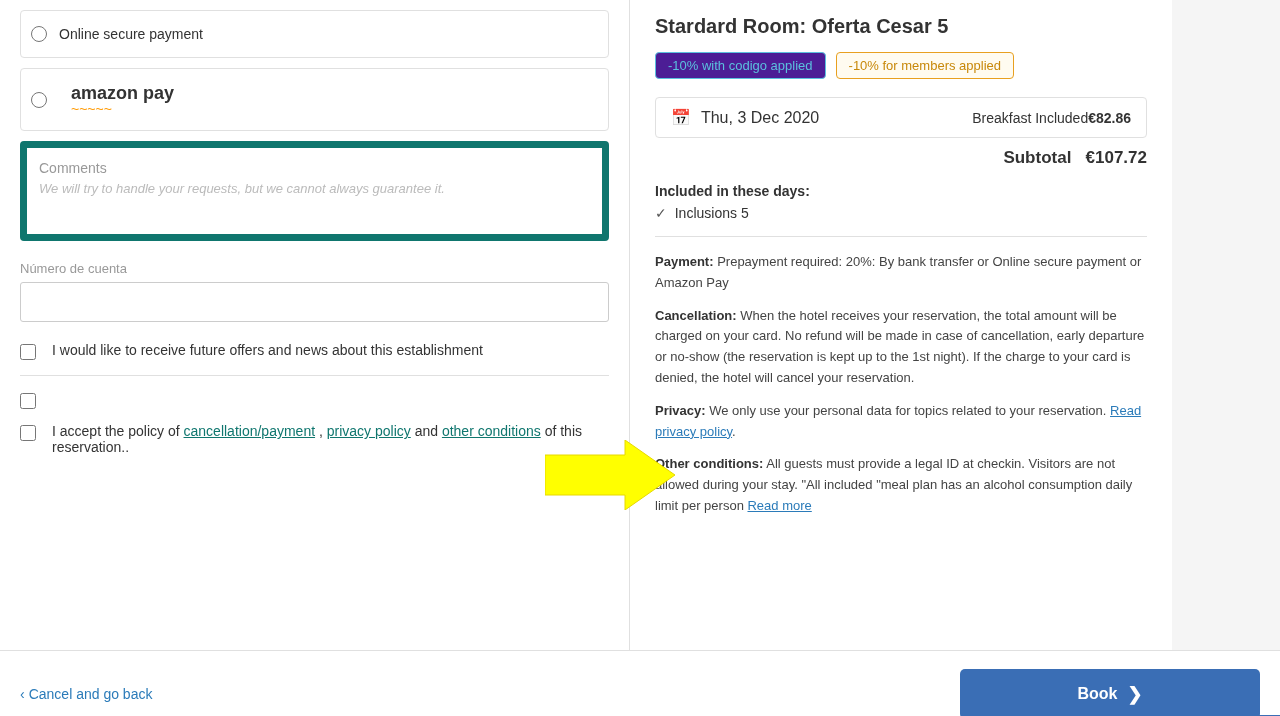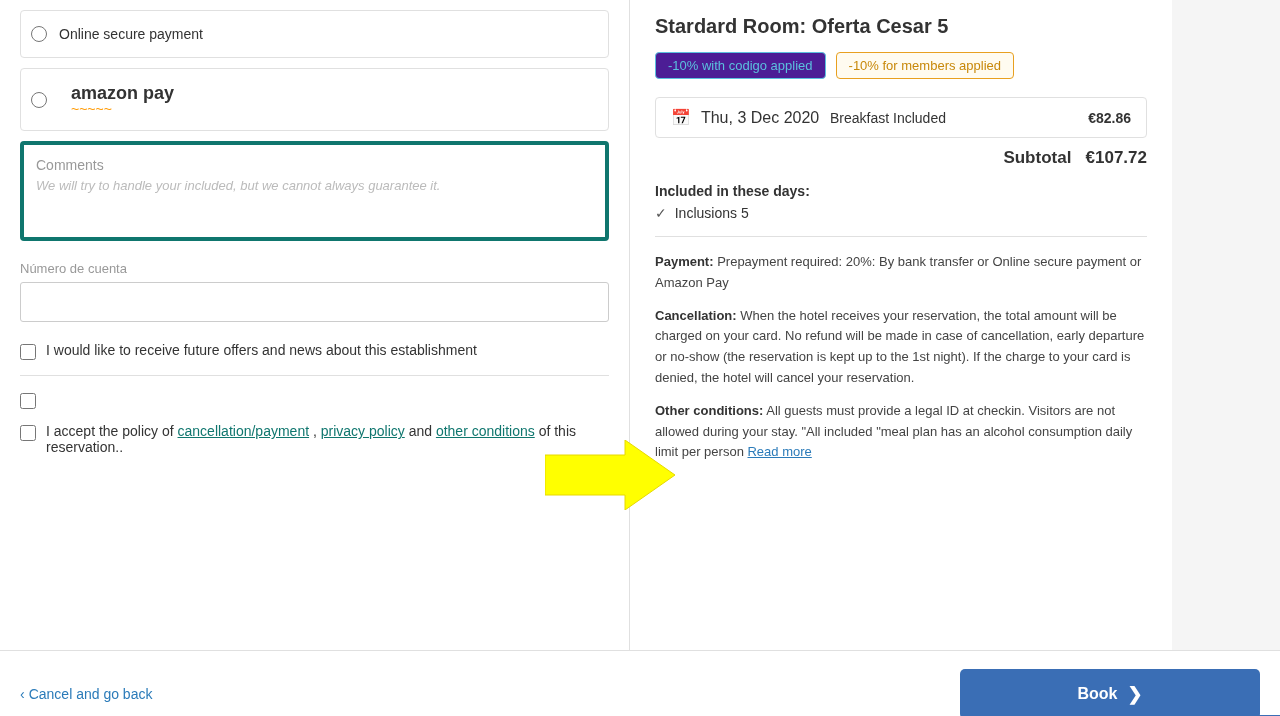--- a/index.html
+++ b/index.html
@@ -42,21 +42,21 @@
       color: #333;
       line-height: 1;
     }
     .amazon-arrow {
       color: #FF9900;
       font-size: 14px;
       line-height: 0.8;
       margin-top: 2px;
     }
     .comments-section {
-      border: 4px solid #0f766e;
+      border: 7px solid #0f766e;
       border-radius: 4px;
       padding: 12px;
       margin-bottom: 20px;
       min-height: 100px;
       background: #fff;
     }
     .comments-label {
       font-size: 14px;
       color: #999;
       margin-bottom: 5px;
@@ -77,21 +77,21 @@
       border: 1px solid #ccc;
       border-radius: 3px;
       padding: 0 10px;
       font-size: 14px;
       margin-bottom: 20px;
     }
     .checkbox-row {
       display: flex;
       align-items: flex-start;
       margin-bottom: 14px;
-      gap: 10px;
+      gap: 16px;
     }
     .checkbox-row input[type="checkbox"] {
       margin-top: 2px;
       width: 16px;
       height: 16px;
       flex-shrink: 0;
     }
     .checkbox-label {
       font-size: 14px;
       color: #333;
@@ -181,20 +181,21 @@
     }
     .booking-date {
       color: #333;
       font-size: 16px;
       flex: 1;
     }
     .booking-desc {
       color: #333;
       font-size: 14px;
       flex: 2;
+      text-align: right;
     }
     .booking-price {
       color: #333;
       font-size: 14px;
       font-weight: bold;
       text-align: right;
     }
     .subtotal-row {
       text-align: right;
       font-size: 17px;
@@ -306,21 +307,21 @@
         <input type="radio" name="payment" id="amazon-pay" style="">
         <div class="amazon-pay-logo">
           <span class="amazon-pay-text">amazon pay</span>
           <span class="amazon-arrow">~~~~~</span>
         </div>
       </div>
 
       
       <div class="comments-section">
         <div class="comments-label">Comments</div>
-        <div class="comments-placeholder">We will try to handle your included, but we cannot always guarantee it.</div>
+        <div class="comments-placeholder">We will try to handle your requests, but we cannot always guarantee it.</div>
       </div>
 
       
       <div class="field-label">Número de cuenta</div>
       <input type="text" class="text-input" style="">
 
       
       <div class="checkbox-row">
         <input type="checkbox" id="offers-cb" style="">
         <label for="offers-cb" class="checkbox-label">I would like to receive future offers and news about this establishment</label>
@@ -383,20 +384,25 @@
         <p>
           <strong>Payment:</strong>
           <span>Prepayment required: 20%: By bank transfer or Online secure payment or Amazon Pay</span>
         </p>
 
         <p>
           <strong>Cancellation:</strong>
           <span>When the hotel receives your reservation, the total amount will be charged on your card. No refund will be made in case of cancellation, early departure or no-show (the reservation is kept up to the 1st night). If the charge to your card is denied, the hotel will cancel your reservation.</span>
         </p>
 
+        <p>
+          <strong>Privacy:</strong>
+          <span>We only use your personal data for topics related to your reservation. </span>
+          <a href="#">Read privacy policy</a><span>.</span>
+        </p>
 
         <p>
           <strong>Other conditions:</strong>
           <span>All guests must provide a legal ID at checkin. Visitors are not allowed during your stay. "All included "meal plan has an alcohol consumption daily limit per person </span>
           <a href="#">Read more</a>
         </p>
       </div>
     </div>
   </div>
 

